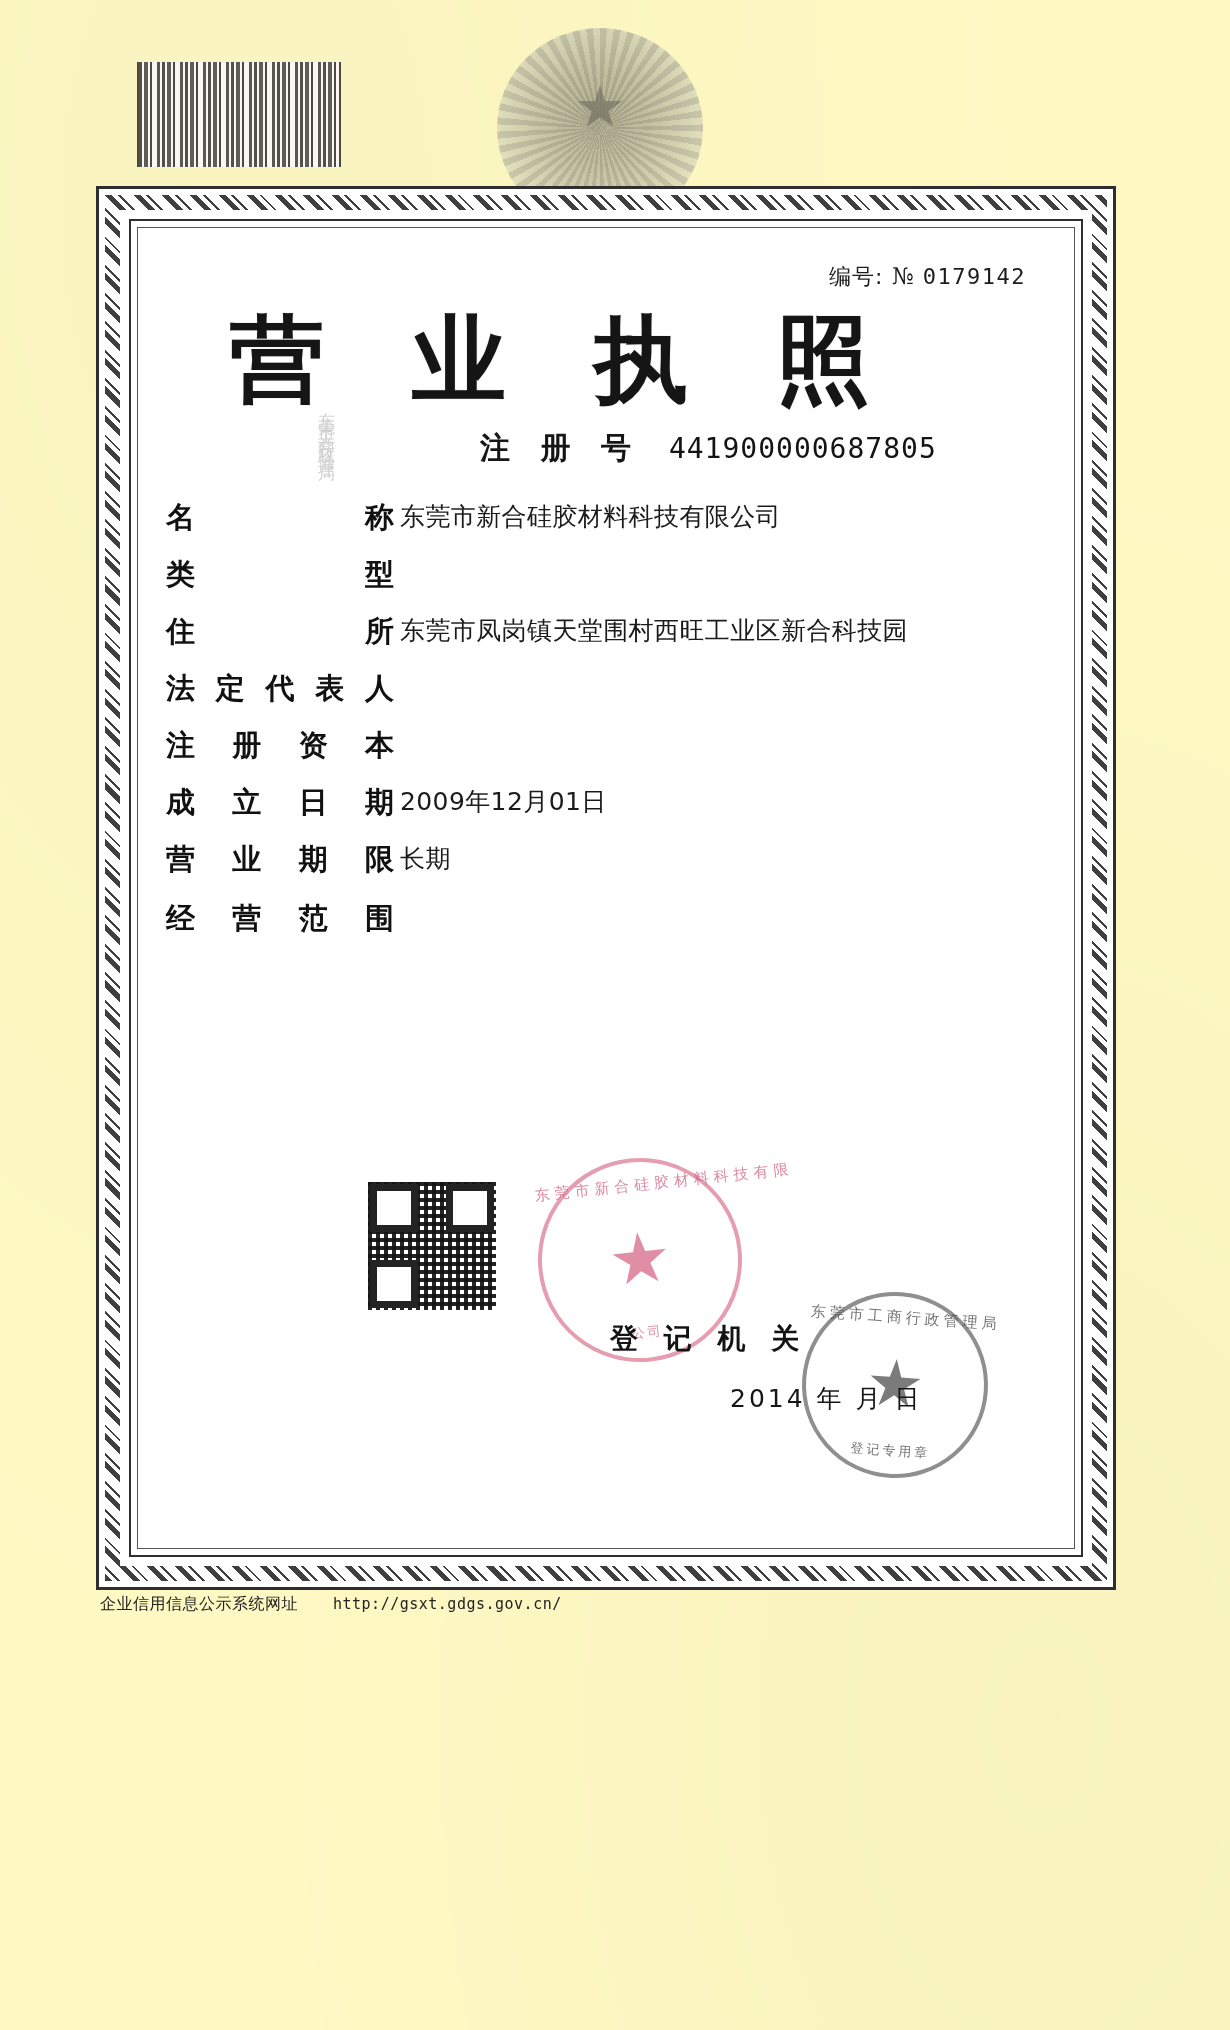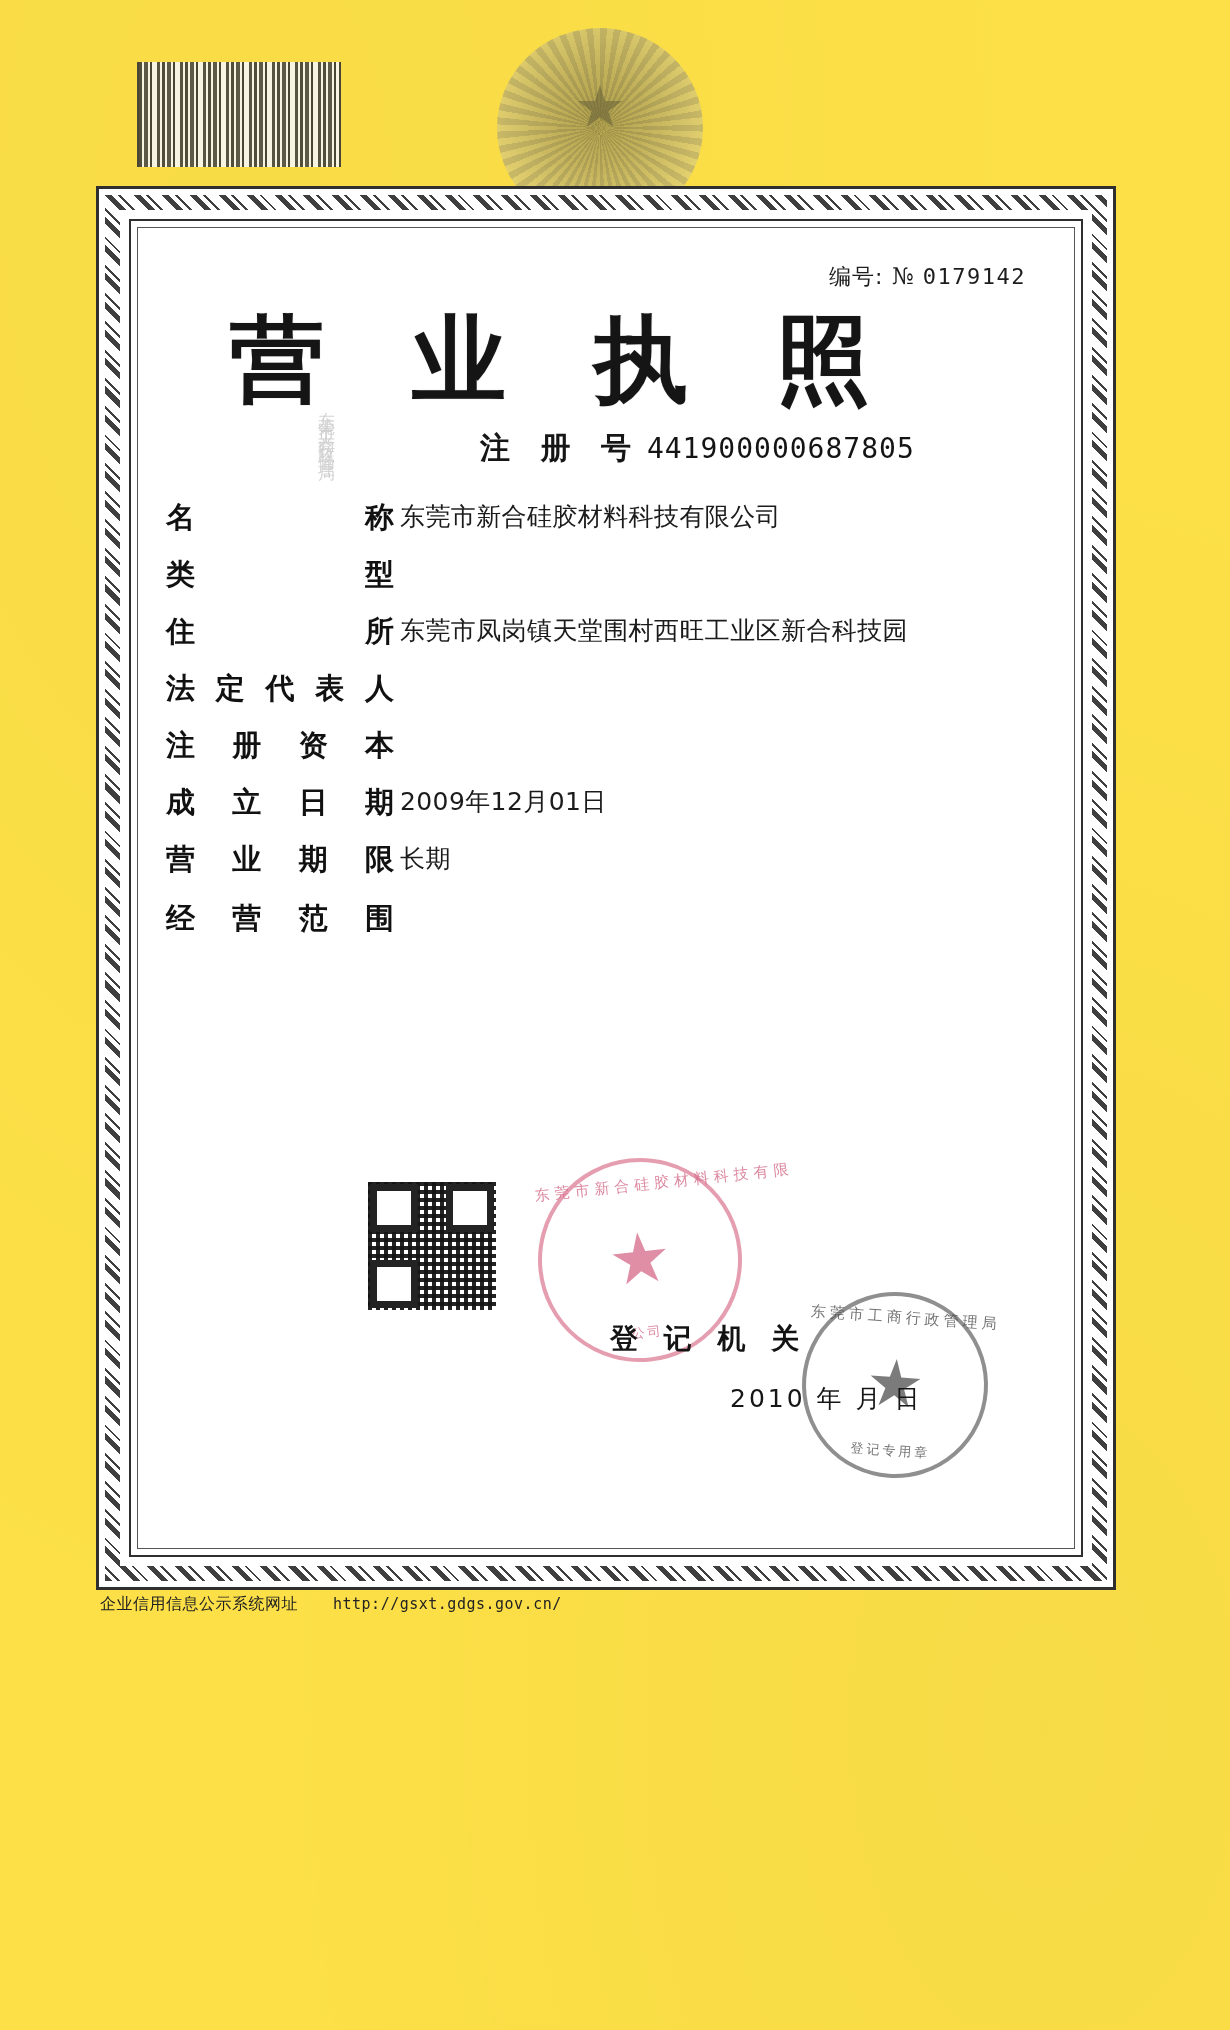--- a/index.html
+++ b/index.html
@@ -14,21 +14,21 @@
     font-family: "DejaVu Sans", "Liberation Sans", sans-serif;
     color: #1a1a1a;
     overflow: hidden;
   }
 
   
   #page {
     position: absolute;
     left: 0; top: 0;
     width: 1230px; height: 2030px;
-    background: #fde047;
+    background: #fef9c3;
   }
   #scan-noise {
     position: absolute;
     inset: 0;
     background:
       radial-gradient(ellipse at 20% 10%, rgba(0,0,0,0.02), rgba(0,0,0,0) 60%),
       radial-gradient(ellipse at 85% 85%, rgba(0,0,0,0.025), rgba(0,0,0,0) 55%);
     pointer-events: none;
   }
 
@@ -141,21 +141,21 @@
     letter-spacing: 0;
     text-shadow: 0 0 1px rgba(0,0,0,0.35);
   }
   #doc-title span { display: inline-block; }
 
   #reg-row {
     position: absolute;
     left: 340px; top: 198px;
     display: flex;
     align-items: baseline;
-    gap: 6px;
+    gap: 28px;
   }
   #reg-row .reg-label {
     font-family: "DejaVu Serif", "Liberation Serif", serif;
     font-weight: bold;
     font-size: 30px;
     letter-spacing: 10px;
     color: #161616;
   }
   #reg-row .reg-value {
     font-family: "DejaVu Sans Mono", "Liberation Mono", monospace;
@@ -490,21 +490,21 @@
     </div>
 
     <div id="registry-label">登 记 机 关</div>
 
     <div id="stamp-authority">
       <div class="stamp-arc-top">东莞市工商行政管理局</div>
       <div class="stamp-star"></div>
       <div class="stamp-arc-bottom">登记专用章</div>
     </div>
 
-    <div id="issue-date">2010 年 月 日</div>
+    <div id="issue-date">2014 年 月 日</div>
 
   </div>
 
   <div id="footer-left">
     <span>企业信用信息公示系统网址</span><span class="url">http://gsxt.gdgs.gov.cn/</span>
   </div>
 
 
 </div>
 

